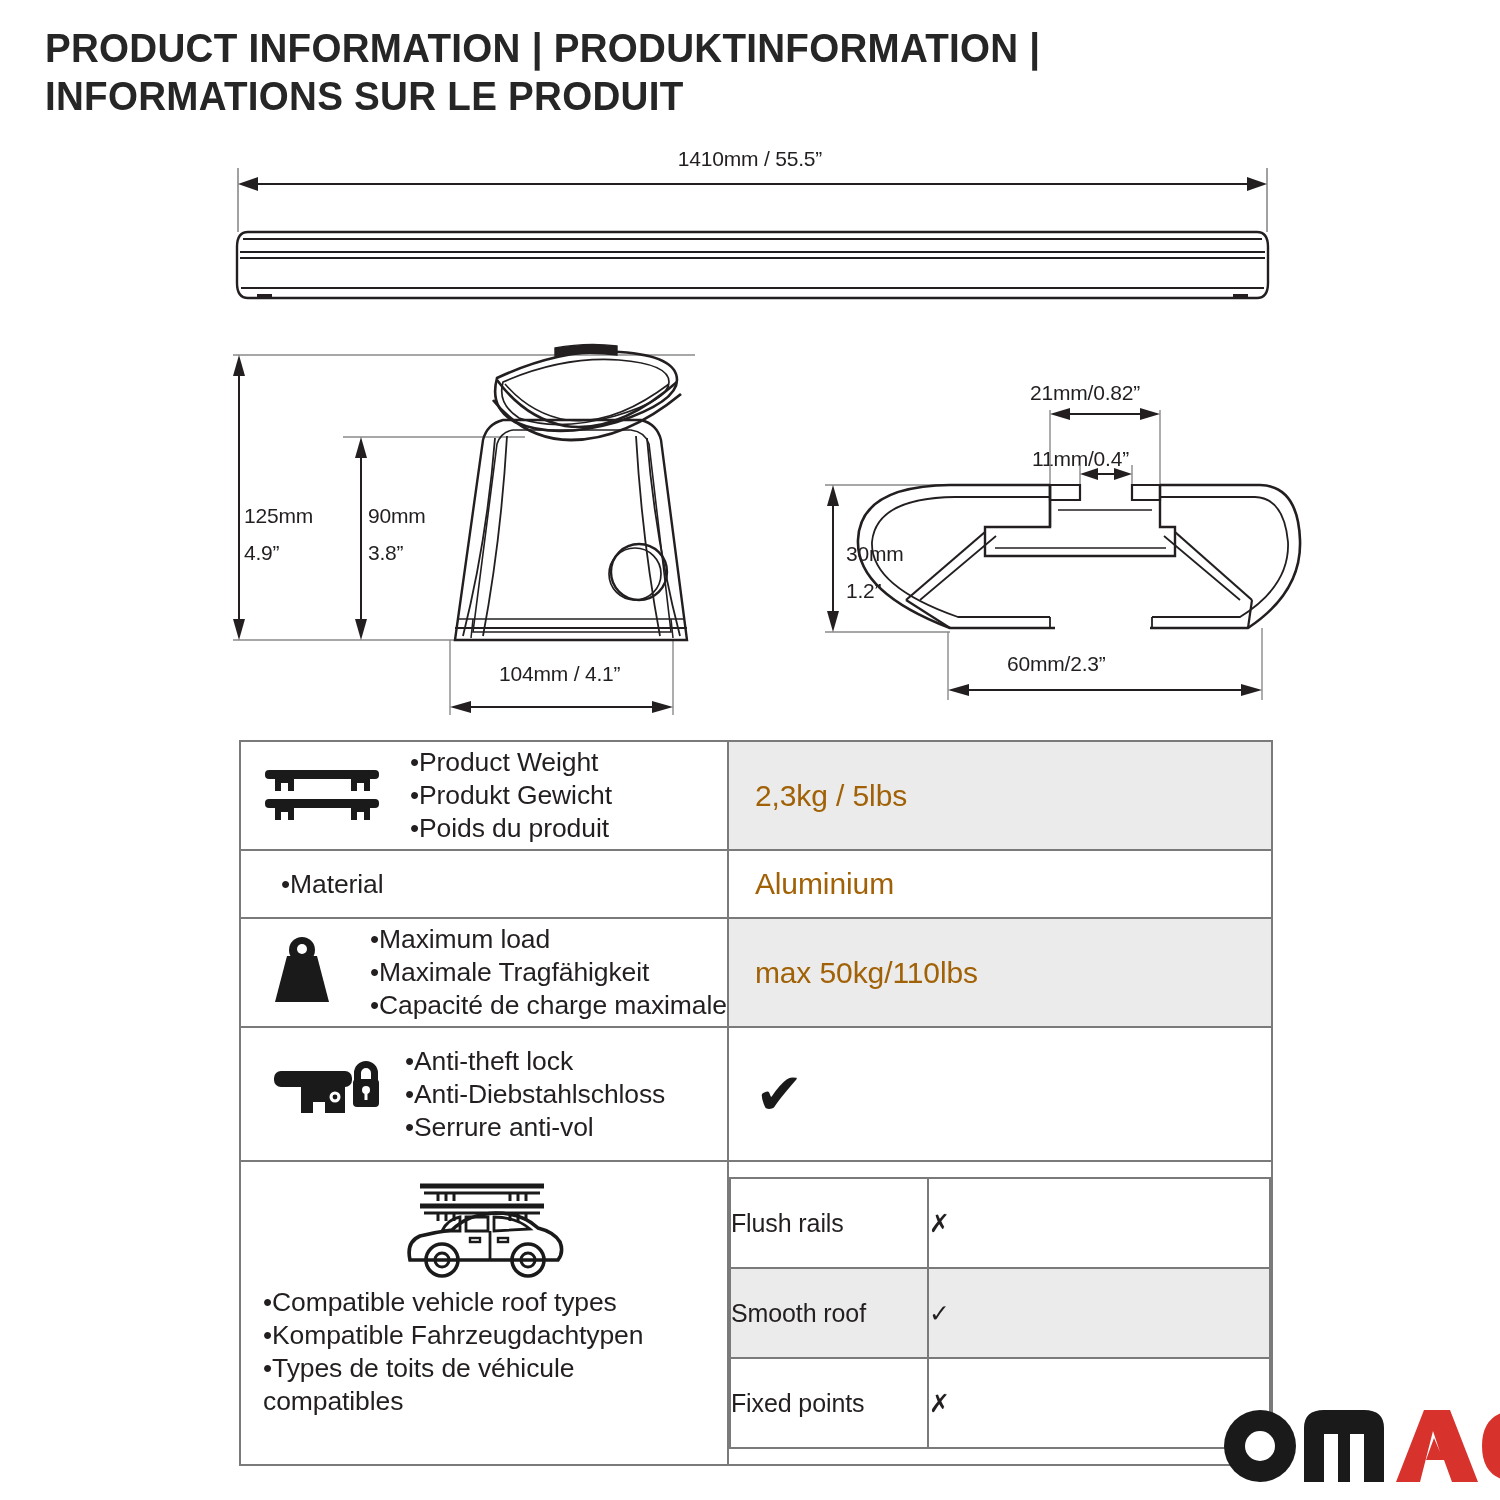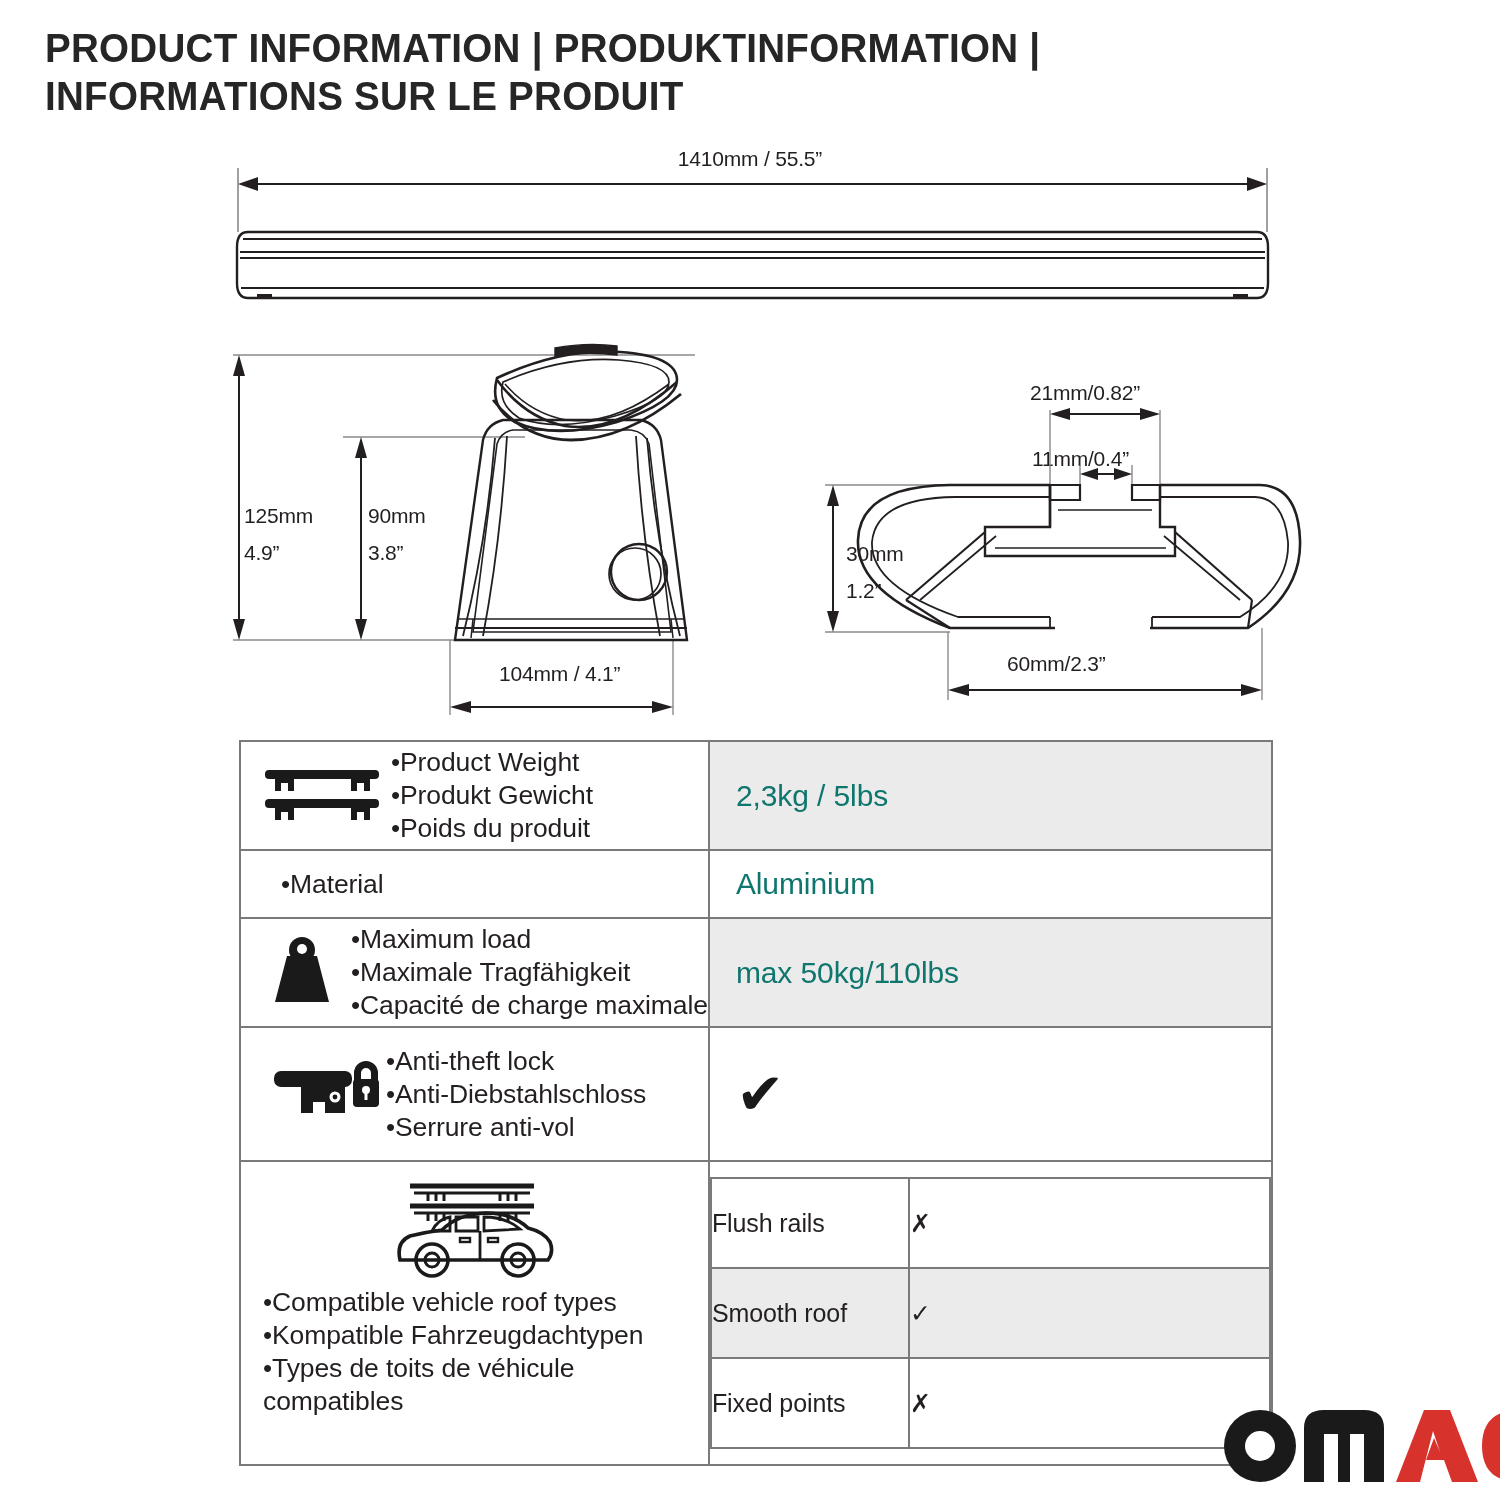--- a/index.html
+++ b/index.html
@@ -65,33 +65,33 @@
     color: #231f20;
     letter-spacing: -0.1px;
     padding: 4px 0 4px 0;
   }
   .bullets .b { white-space: nowrap; }
   .bullets .b.wrap { white-space: normal; }
   .bul-dot { font-size: 26px; }
 
   .valtext {
     font-size: 30px;
-    color: #0f766e;
+    color: #a16207;
     padding-left: 26px;
     letter-spacing: -0.1px;
   }
 
   .shaded { background: #ebebeb; }
 
   .icon-wrap {
     display: inline-block;
     vertical-align: middle;
   }
 
-  .row-flex { display: flex; align-items: center; }
+  .row-flex { display: flex; align-items: center; gap: 19px; }
 
   .tick-big {
     font-size: 58px;
     line-height: 58px;
     font-weight: bold;
     padding-left: 26px;
     color: #1a1a1a;
     font-family: "DejaVu Sans", sans-serif;
   }
 

